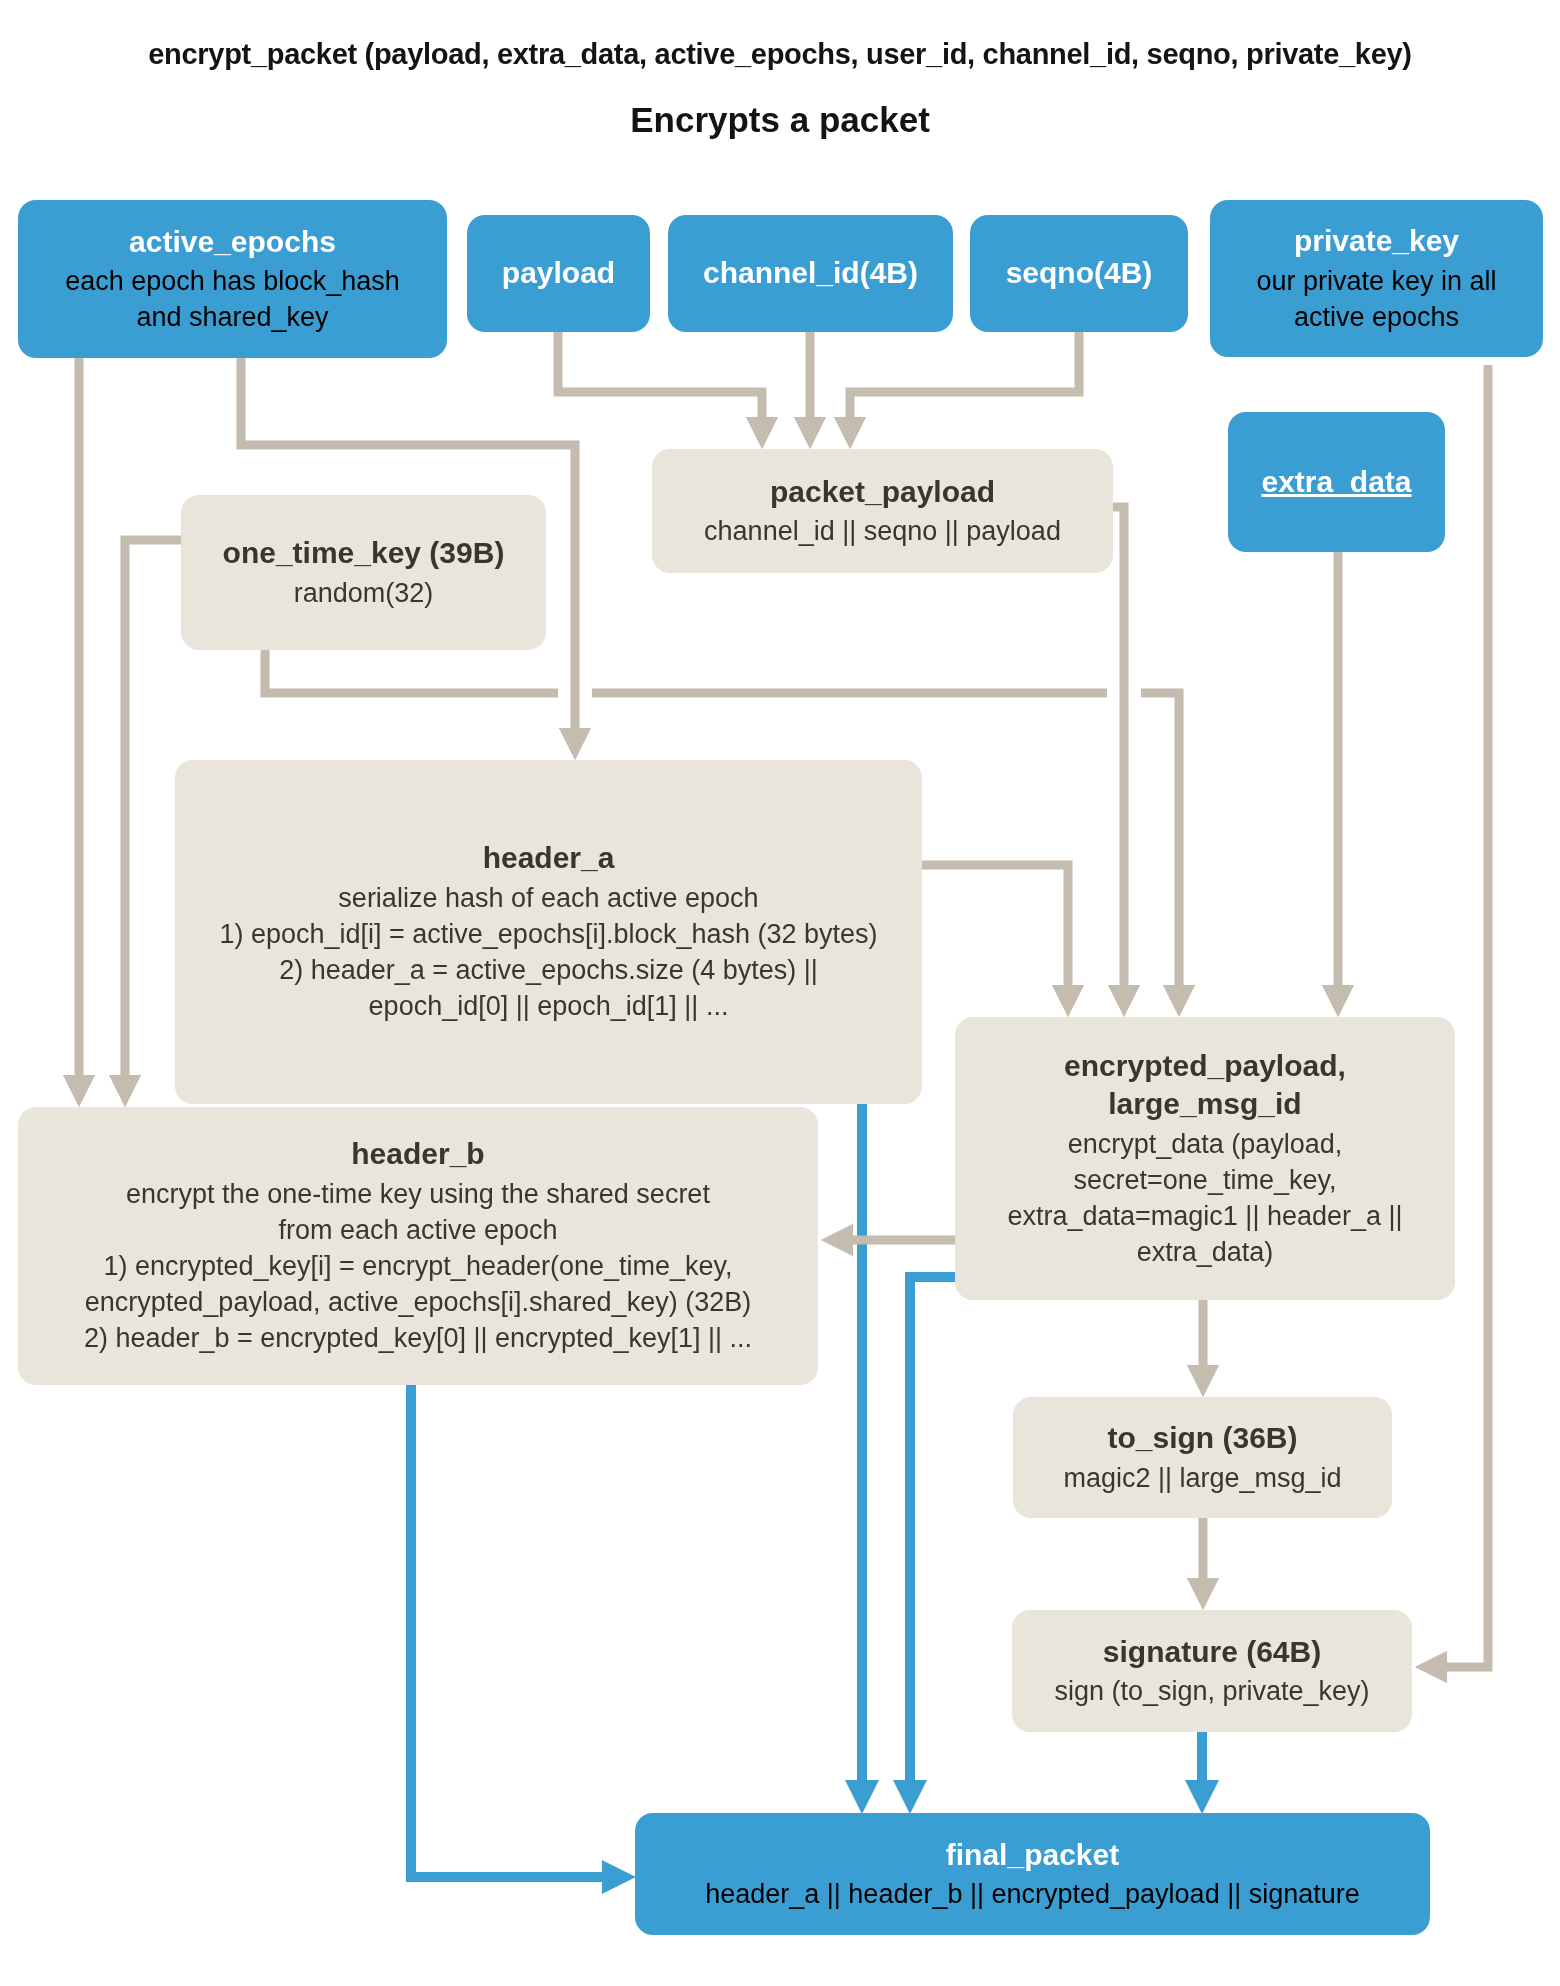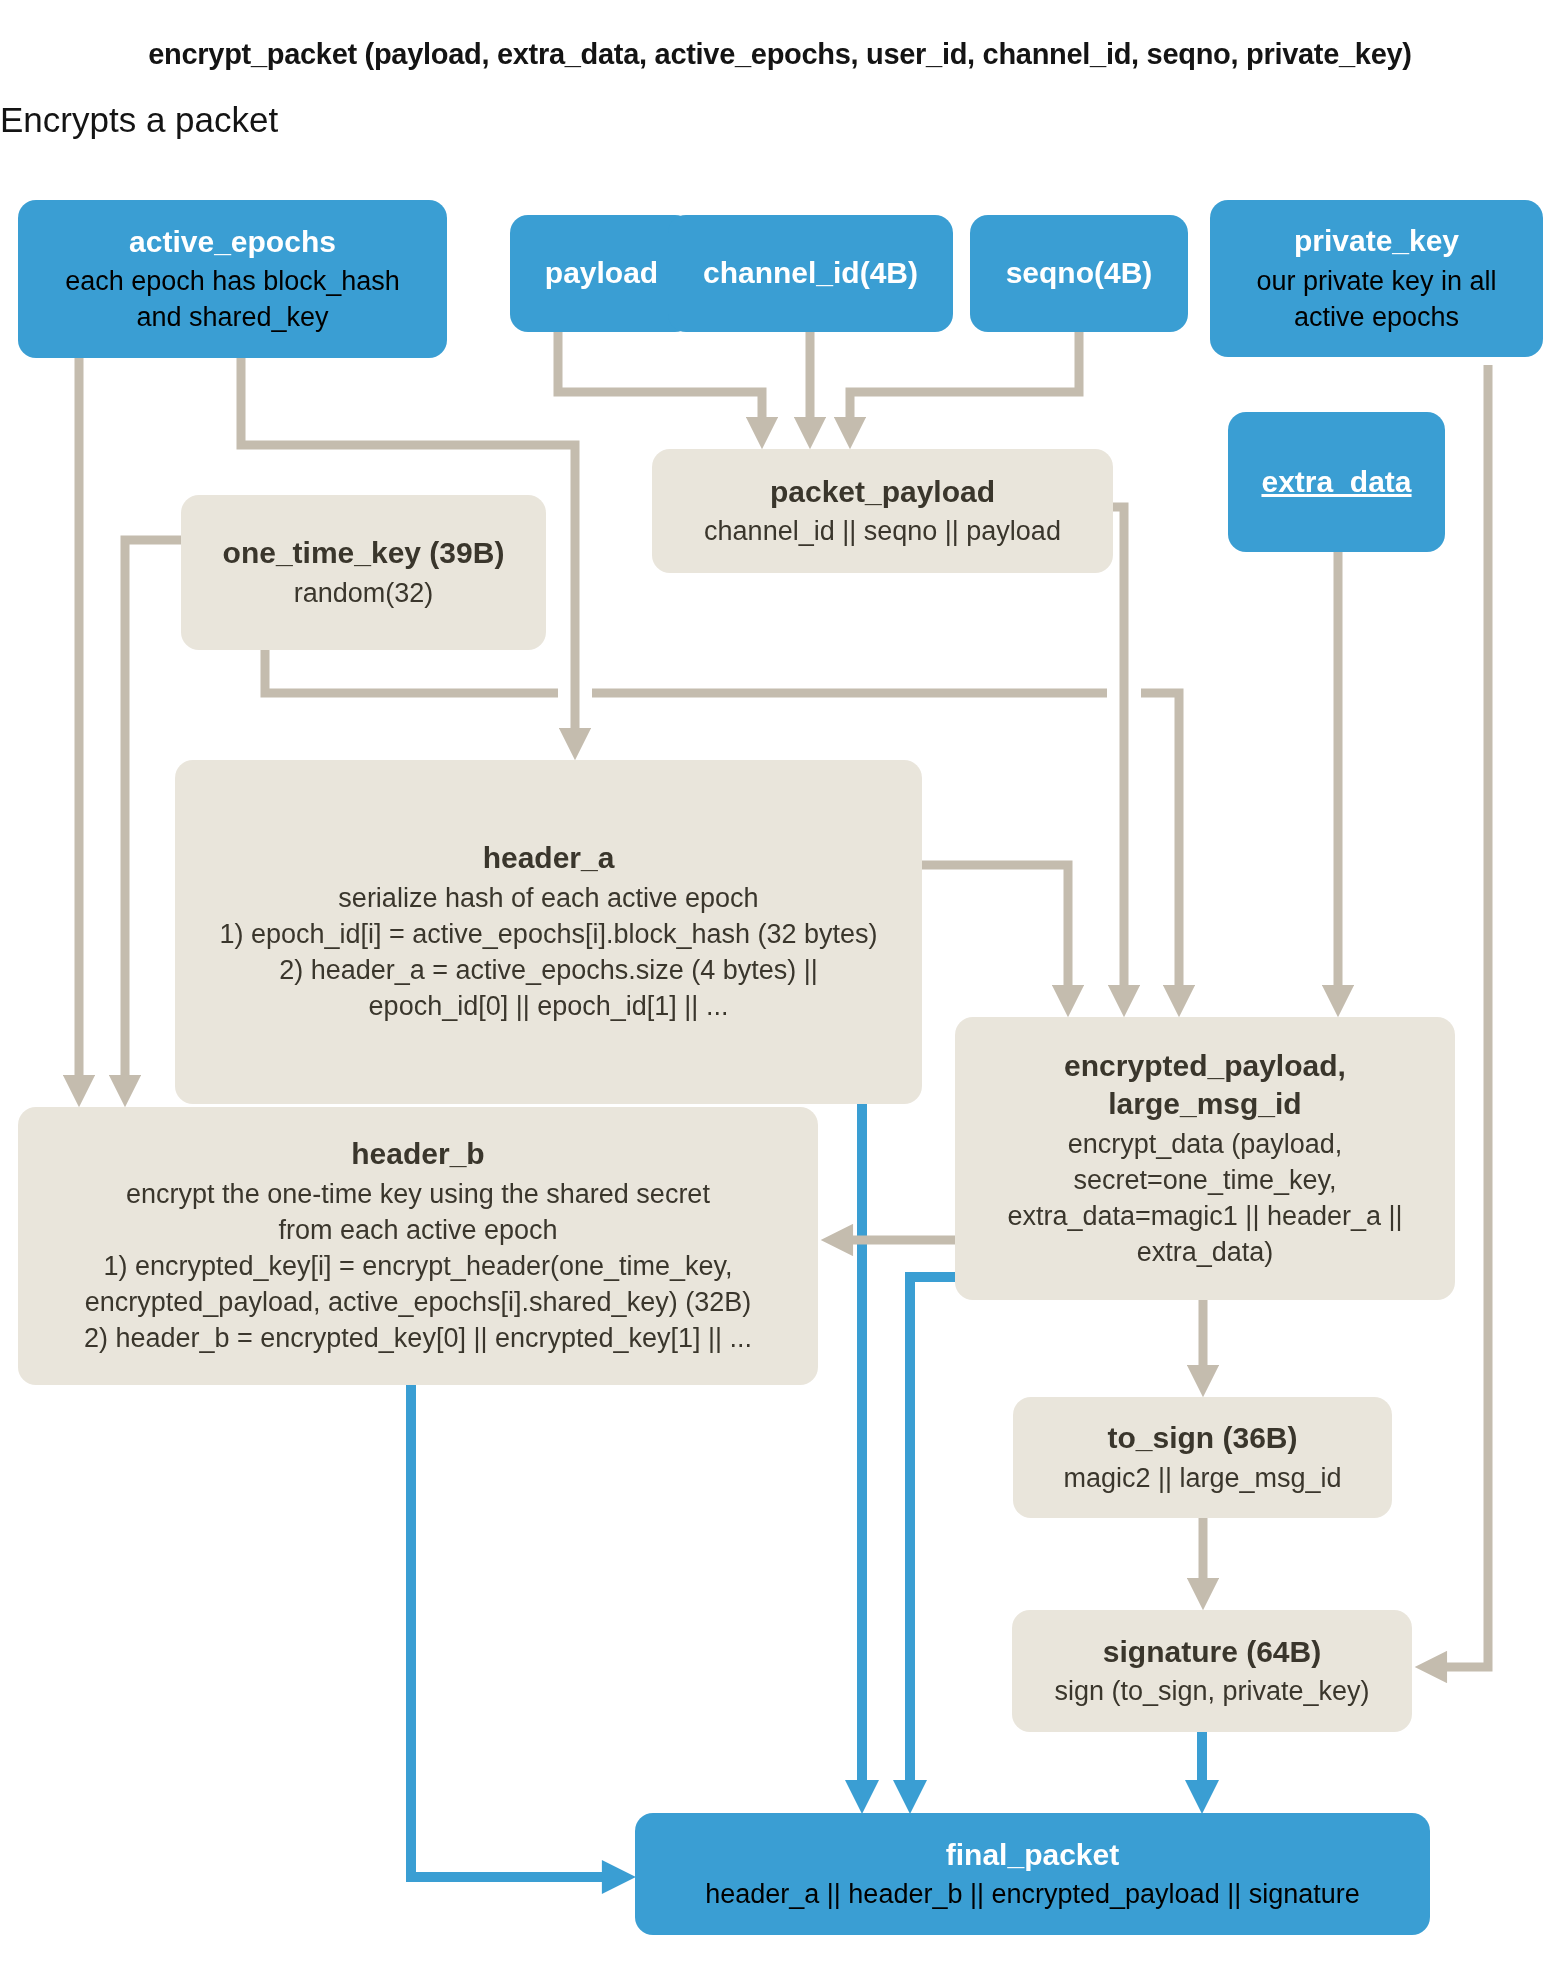--- a/index.html
+++ b/index.html
@@ -7,22 +7,22 @@
     --tan:#E9E5DB;
     --tanArrow:#C4BCAE;
     --dark:#3A362C;
     --titleColor:#141414;
   }
   html,body{margin:0;padding:0;background:#ffffff;}
   body{font-family:"Liberation Sans", sans-serif;}
   #canvas{position:relative;width:1560px;height:1986px;background:#ffffff;overflow:hidden;}
   .page-title{position:absolute;left:0;top:38px;width:100%;text-align:center;
     font-size:29px;font-weight:bold;color:var(--titleColor);letter-spacing:-0.3px;}
-  .page-subtitle{position:absolute;left:0;top:100px;width:100%;
-    font-size:35px;font-weight:normal;color:var(--titleColor);}
+  .page-subtitle{position:absolute;left:0;top:100px;width:100%;text-align:center;
+    font-size:35px;font-weight:bold;color:var(--titleColor);}
   .node{position:absolute;border-radius:18px;display:flex;flex-direction:column;
     justify-content:center;align-items:center;text-align:center;
     padding:10px 16px;box-sizing:border-box;}
   .node.blue{background:var(--blue);color:#ffffff;}
   .node.tan{background:var(--tan);color:var(--dark);}
   .node-title{font-weight:bold;font-size:30px;line-height:1.28;}
   .node-body{font-size:27px;line-height:1.34;margin-top:2px;}
   .node.blue .node-body{color:#000000;}
   svg#wires{position:absolute;left:0;top:0;width:1560px;height:1986px;pointer-events:none;}
   .edge-tan{stroke:var(--tanArrow);stroke-width:9;fill:none;}
@@ -70,21 +70,21 @@
   </svg>
 
   <div class="node blue" style="left:18px;top:200px;width:429px;height:158px;justify-content:center;">
     <div class="node-title">active_epochs</div>
     <div class="node-body">
       <div>each epoch has block_hash</div>
       <div>and shared_key</div>
     </div>
   </div>
 
-  <div class="node blue" style="left:467px;top:215px;width:183px;height:117px;margin-left:43px;">
+  <div class="node blue" style="left:467px;top:215px;width:183px;height:117px;">
     <div class="node-title">payload</div>
   </div>
 
   <div class="node blue" style="left:668px;top:215px;width:285px;height:117px;">
     <div class="node-title">channel_id(4B)</div>
   </div>
 
   <div class="node blue" style="left:970px;top:215px;width:218px;height:117px;">
     <div class="node-title">seqno(4B)</div>
   </div>

